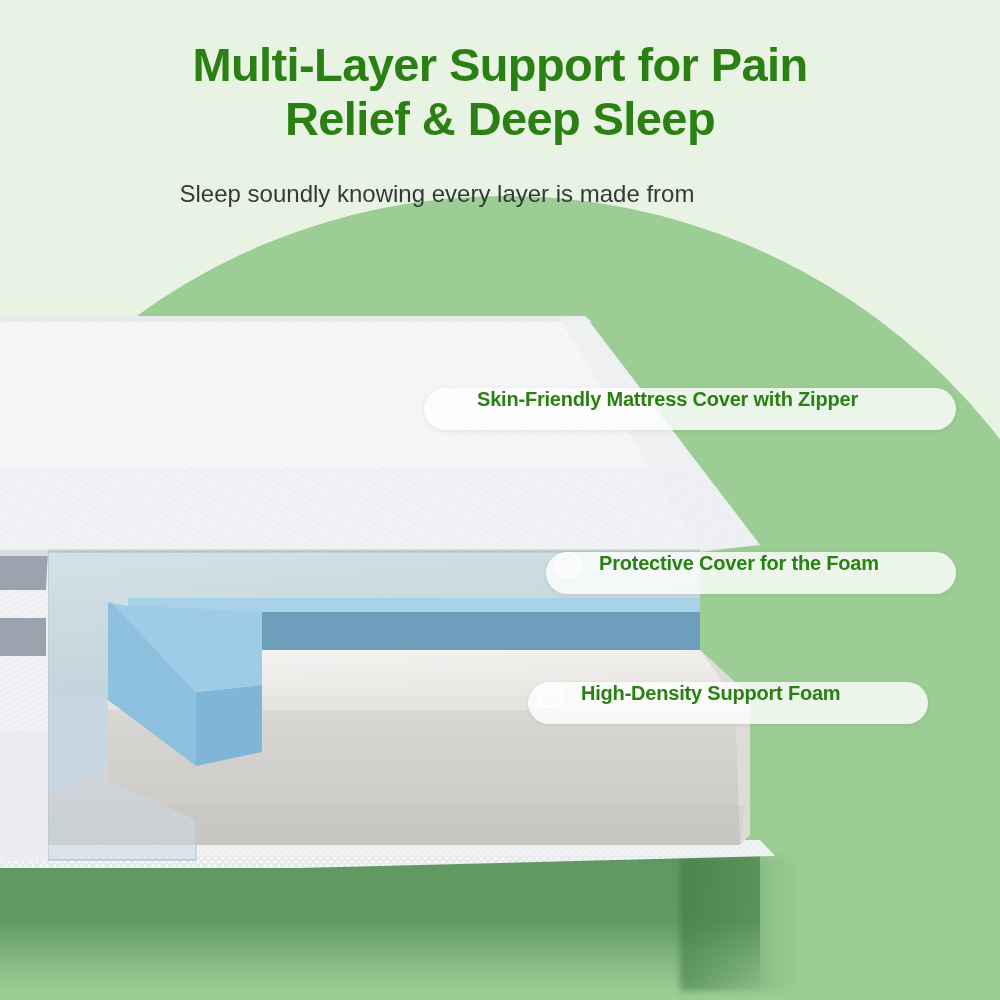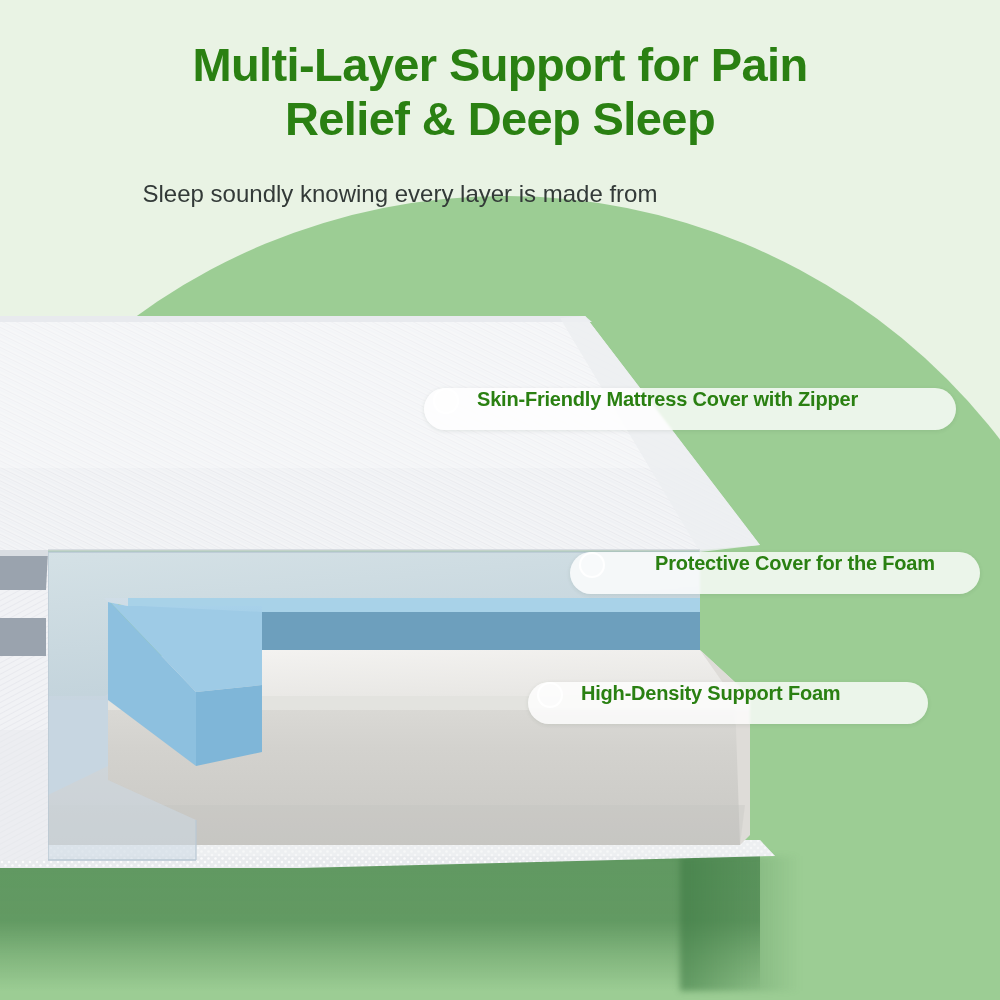--- a/index.html
+++ b/index.html
@@ -83,20 +83,21 @@
   .subhead {
     position: absolute;
     left: 0;
     top: 178px;
     width: 800px;
     text-align: center;
     color: #333a38;
     font-size: 24px;
     line-height: 32px;
     font-weight: normal;
+    padding-left: 37px;
   }
 
   
   #mattress {
     position: absolute;
     left: 0;
     top: 300px;
     width: 790px;
     height: 580px;
   }
@@ -128,21 +129,21 @@
   .pill .ptext {
     margin-left: 18px;
     color: #2a8012;
     font-size: 20px;
     font-weight: bold;
     white-space: nowrap;
     letter-spacing: -0.2px;
   }
 
   #pill-0 { left: 424px; top: 388px; width: 532px; }
-  #pill-1 { left: 570px; top: 552px; width: 410px; gap: 32px; }
+  #pill-1 { left: 546px; top: 552px; width: 410px; }
   #pill-2 { left: 462px; top: 602px; width: 494px; }
   #pill-3 { left: 528px; top: 682px; width: 400px; }
   #pill-4 { left: 624px; top: 884px; width: 332px; }
 </style>
 </head>
 <body>
 
 <div id="stage">
 
   <div class="green-arc"></div>

